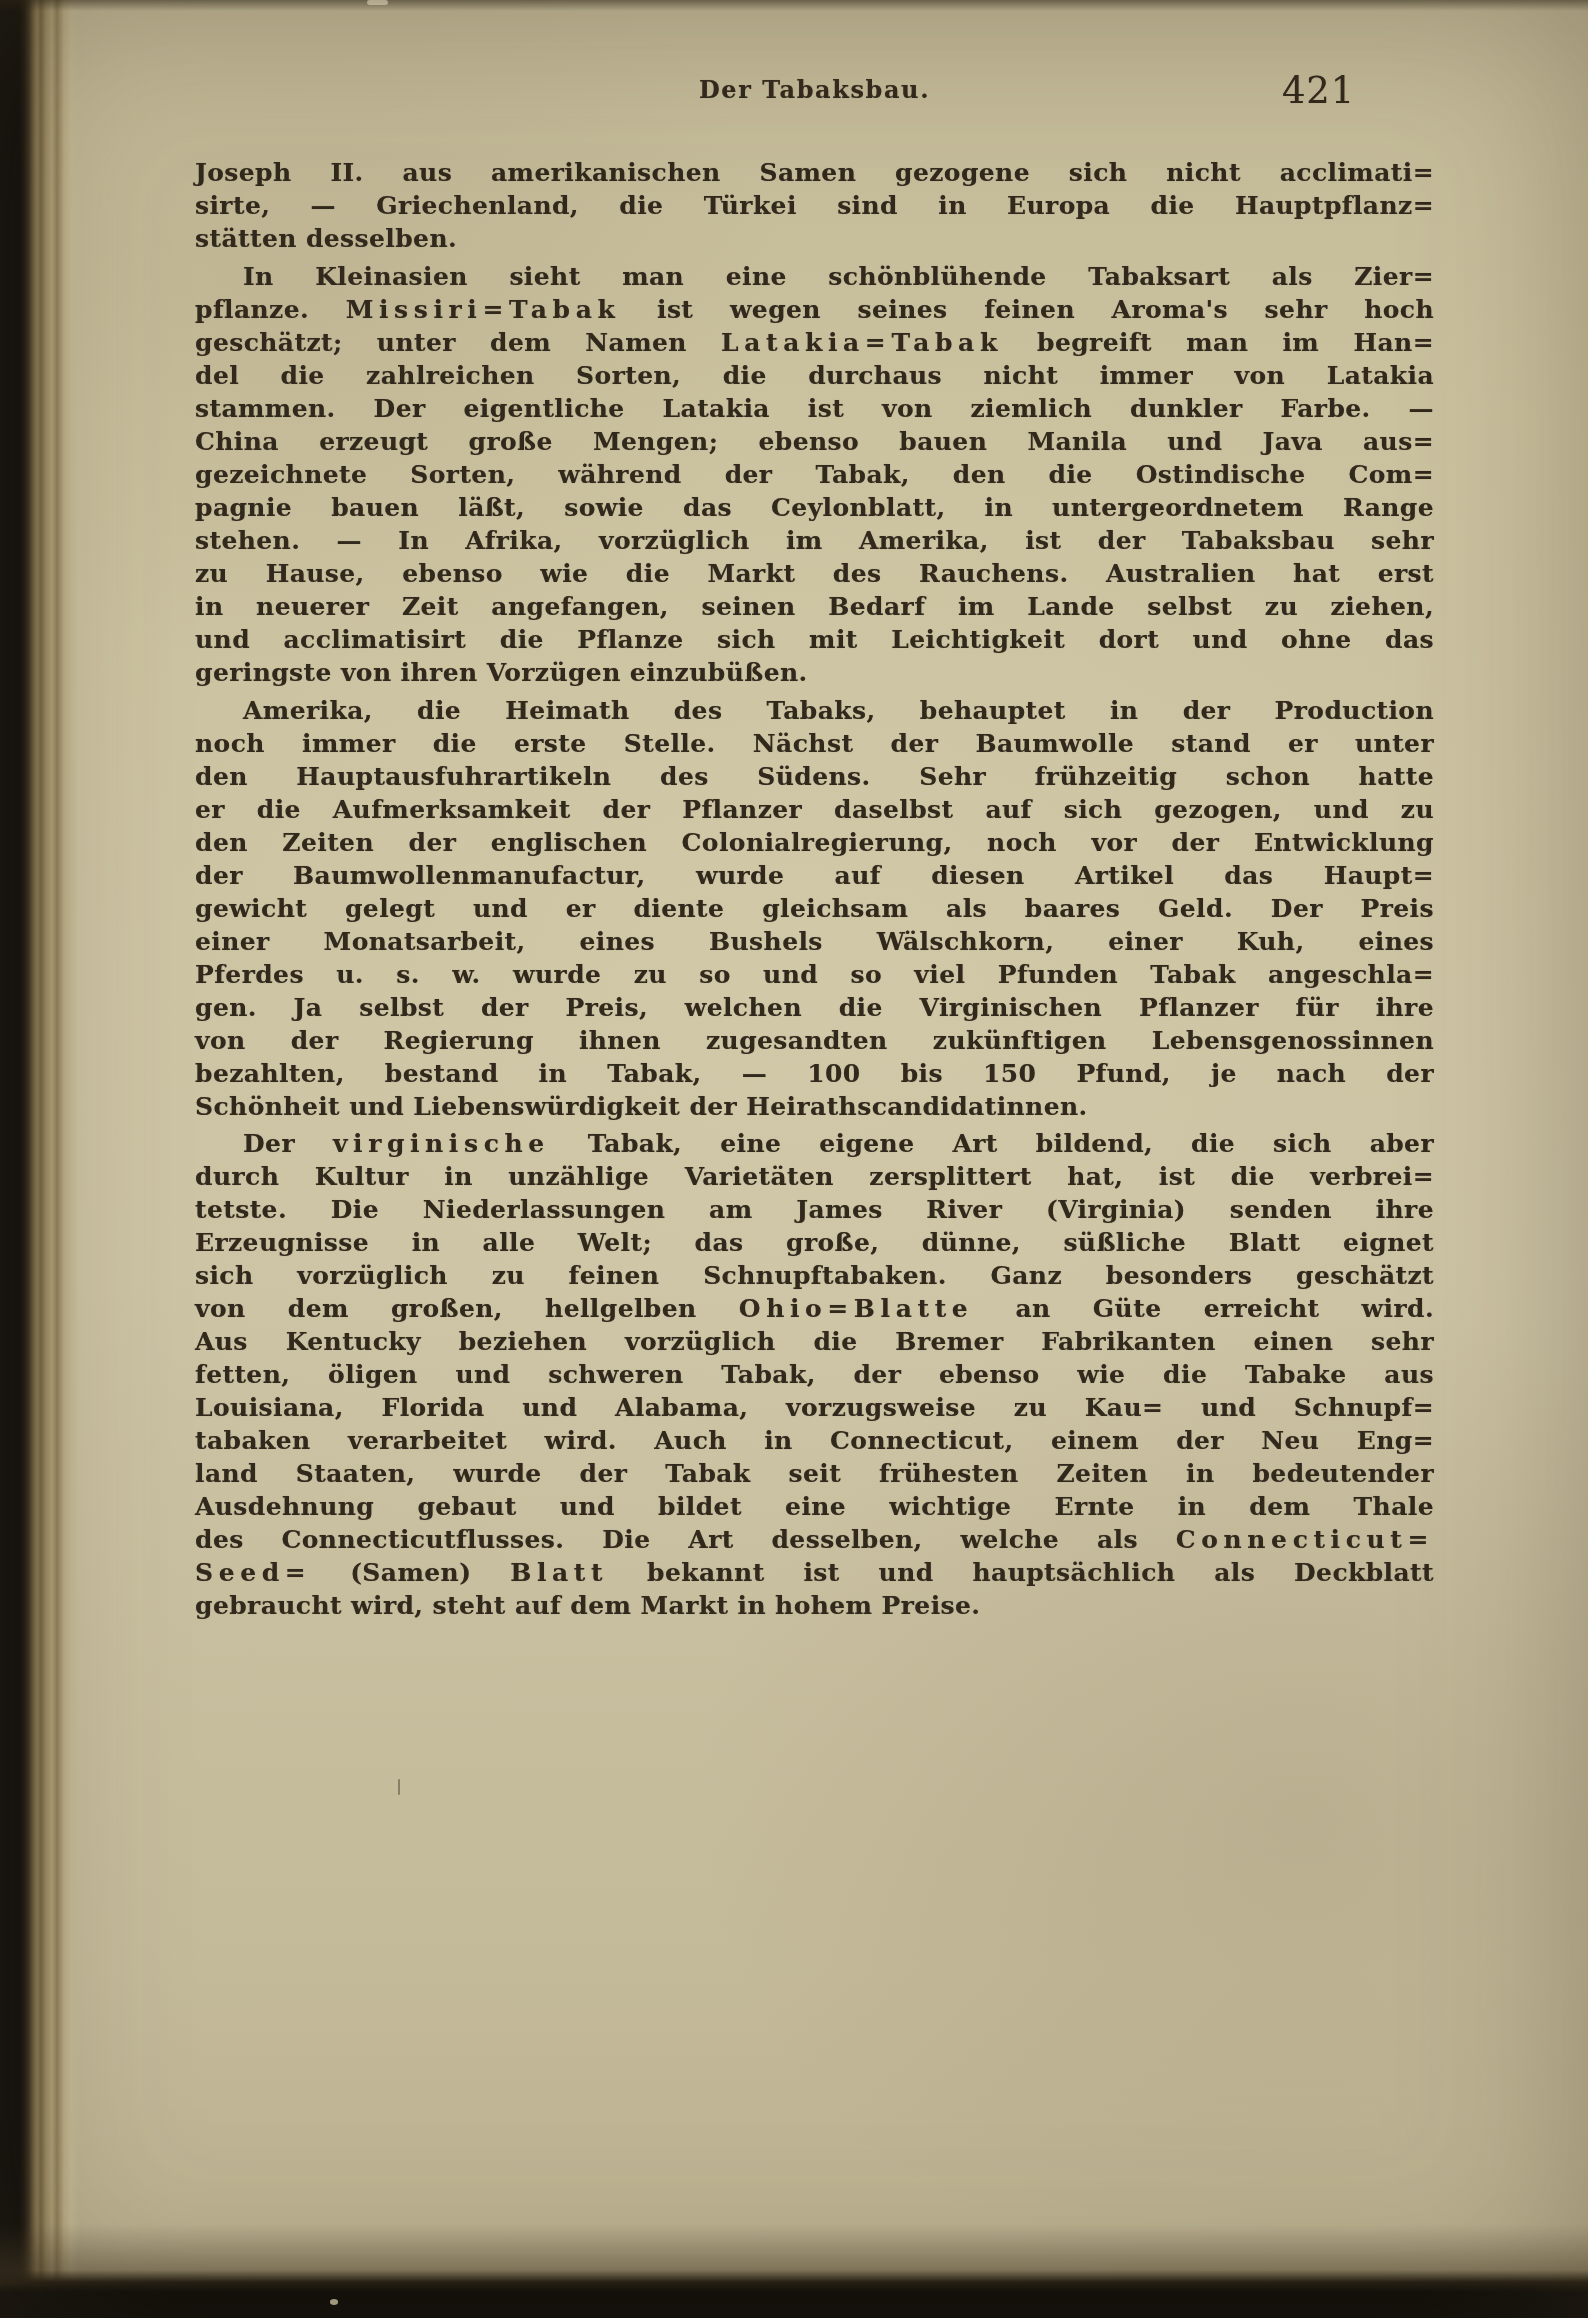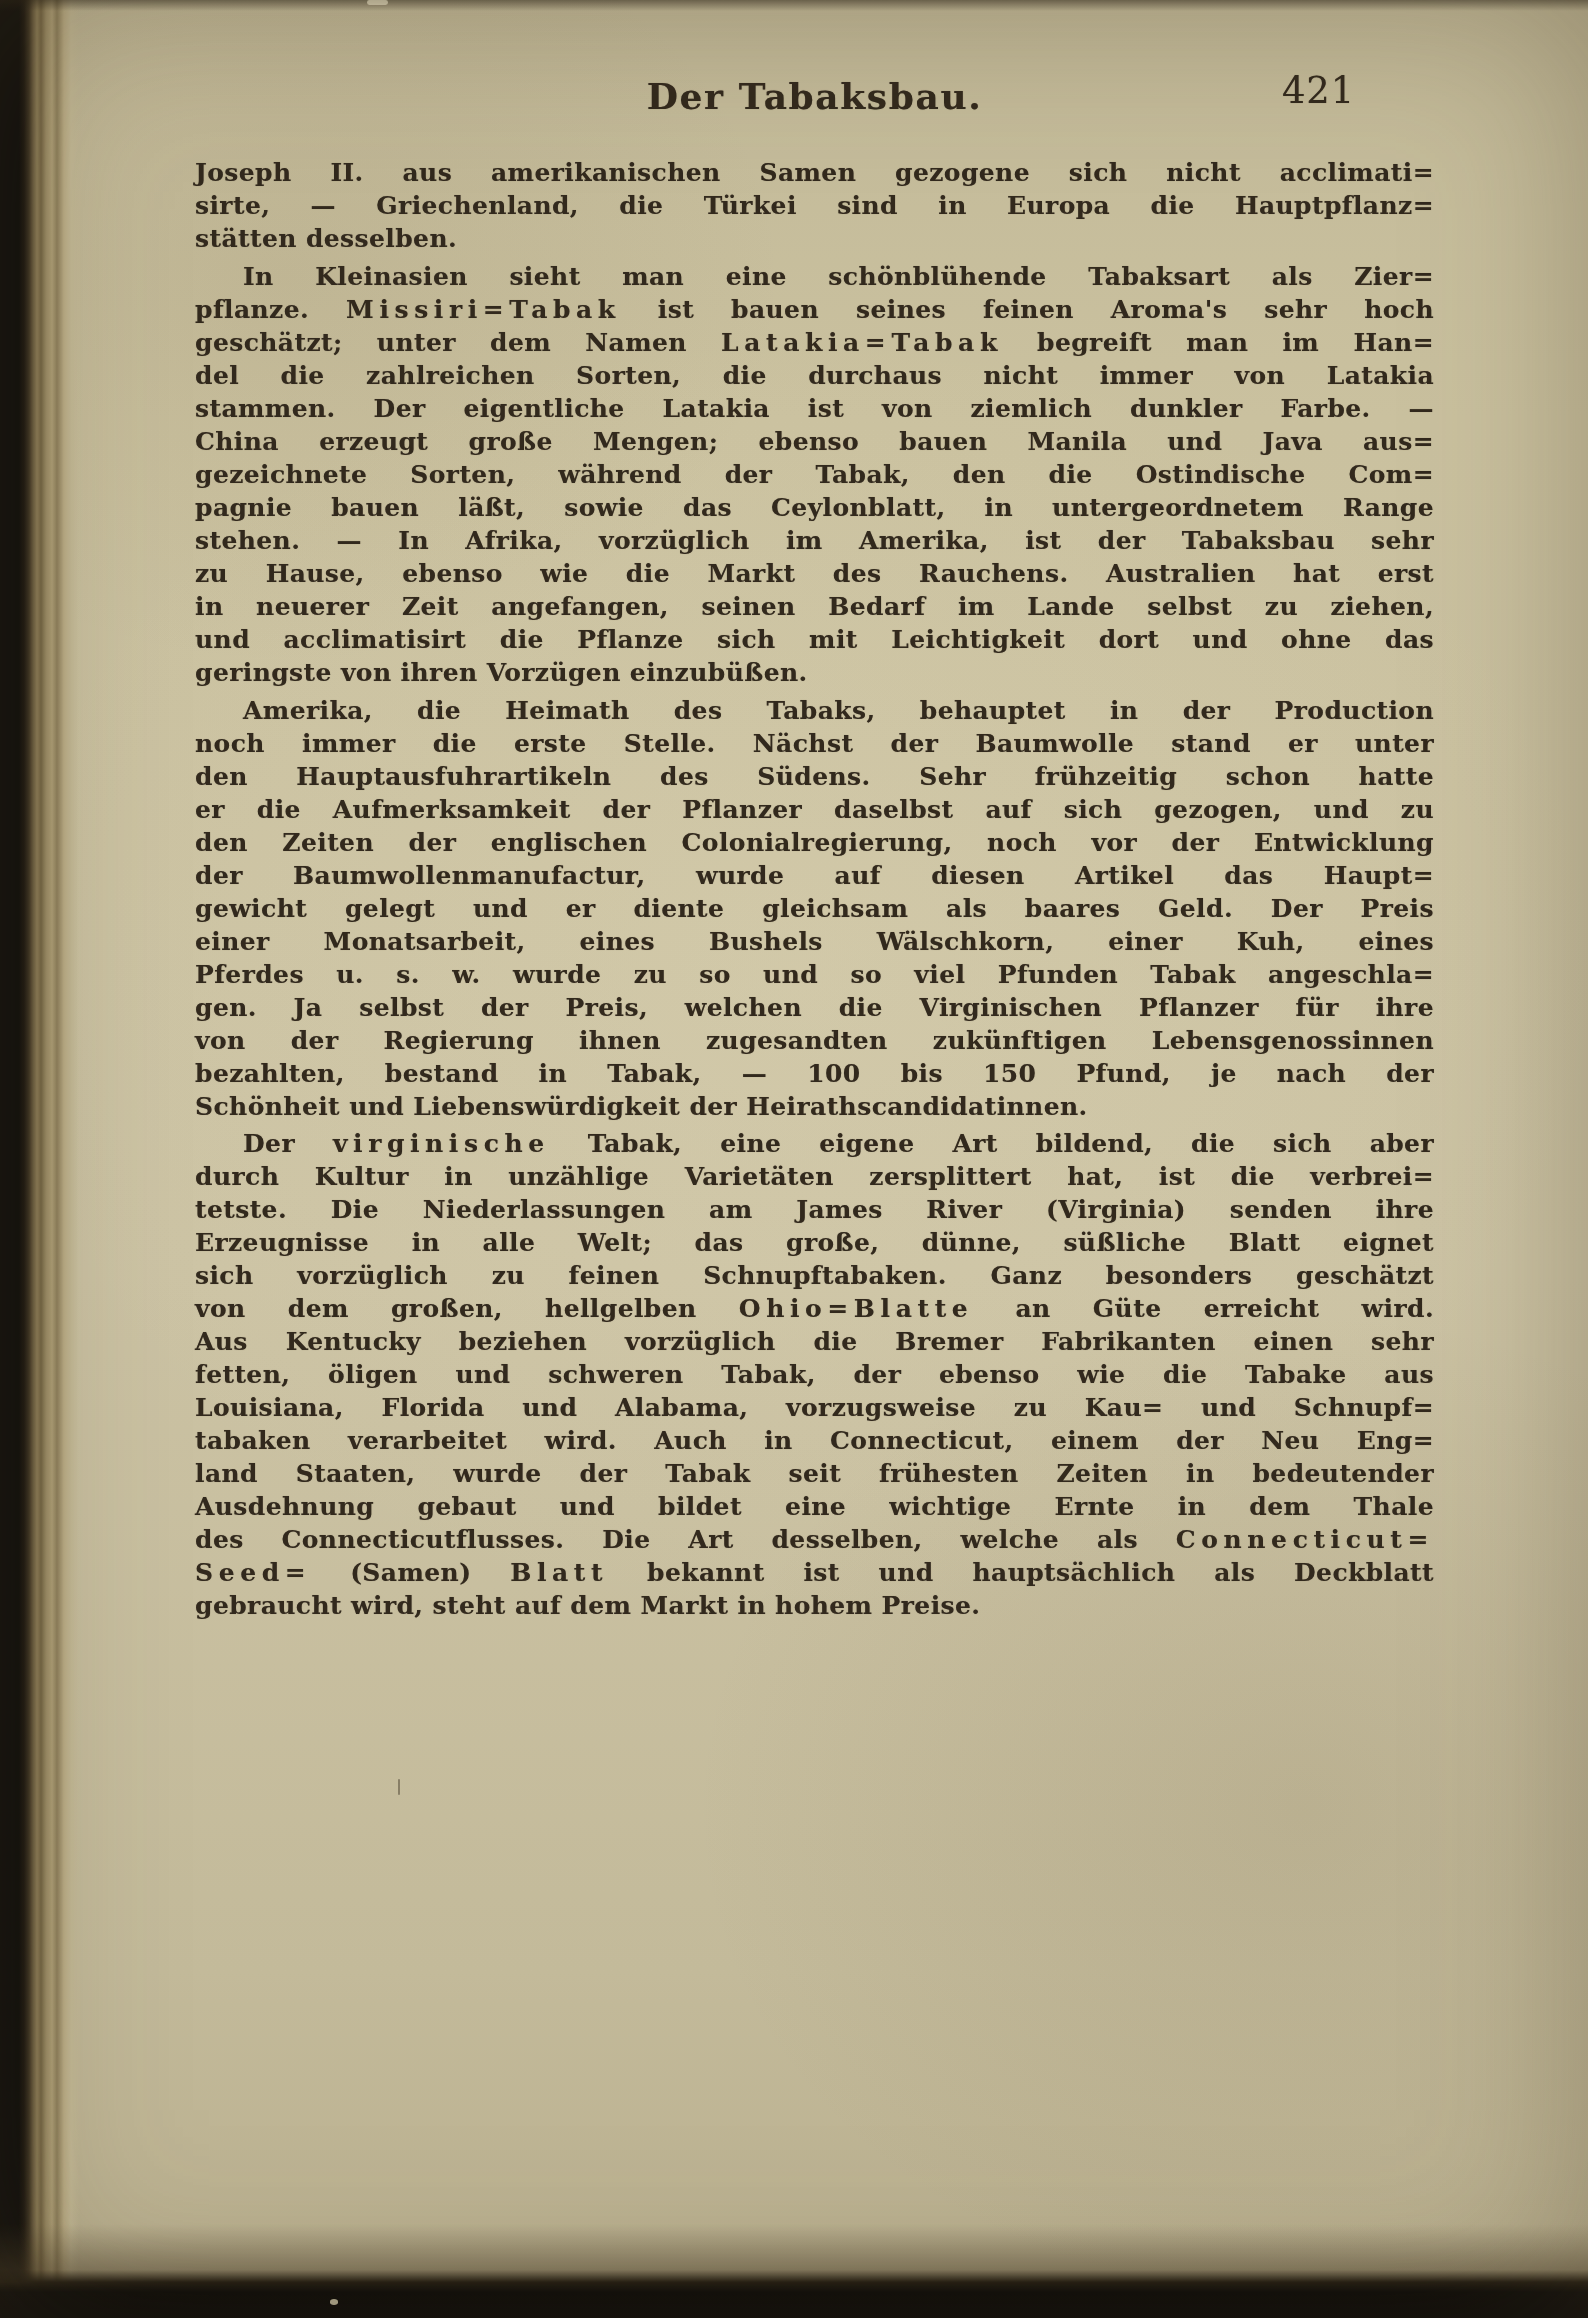--- a/index.html
+++ b/index.html
@@ -69,21 +69,21 @@
     top: 75px;
     left: 195px;
     width: 1239px;
     height: 43px;
     color: #32291d;
   }
   .header-title {
     position: absolute;
     left: 0; right: 0;
     text-align: center;
-    font-size: 36px;
+    font-size: 24px;
     font-weight: bold;
     letter-spacing: 1.6px;
     text-shadow: 0 0 0.8px rgba(50,41,29,0.45);
   }
   .page-number {
     position: absolute;
     right: 79px;
     top: -6.4px;
     font-size: 37px;
     font-weight: normal;
@@ -154,21 +154,21 @@
 </div>
 
 <div class="body-text">
     <div class="para">
       <div class="line">Joseph II. aus amerikanischen Samen gezogene sich nicht acclimati=</div>
       <div class="line">sirte, — Griechenland, die Türkei sind in Europa die Hauptpflanz=</div>
       <div class="line last">stätten desselben.</div>
     </div>
     <div class="para">
       <div class="line first">In Kleinasien sieht man eine schönblühende Tabaksart als Zier=</div>
-      <div class="line"><span>pflanze. </span><span class="sperr">Missiri=Tabak</span><span> ist bauen seines feinen Aroma's sehr hoch</span></div>
+      <div class="line"><span>pflanze. </span><span class="sperr">Missiri=Tabak</span><span> ist wegen seines feinen Aroma's sehr hoch</span></div>
       <div class="line"><span>geschätzt; unter dem Namen </span><span class="sperr">Latakia=Tabak</span><span> begreift man im Han=</span></div>
       <div class="line">del die zahlreichen Sorten, die durchaus nicht immer von Latakia</div>
       <div class="line">stammen. Der eigentliche Latakia ist von ziemlich dunkler Farbe. —</div>
       <div class="line">China erzeugt große Mengen; ebenso bauen Manila und Java aus=</div>
       <div class="line">gezeichnete Sorten, während der Tabak, den die Ostindische Com=</div>
       <div class="line">pagnie bauen läßt, sowie das Ceylonblatt, in untergeordnetem Range</div>
       <div class="line">stehen. — In Afrika, vorzüglich im Amerika, ist der Tabaksbau sehr</div>
       <div class="line">zu Hause, ebenso wie die Markt des Rauchens. Australien hat erst</div>
       <div class="line">in neuerer Zeit angefangen, seinen Bedarf im Lande selbst zu ziehen,</div>
       <div class="line">und acclimatisirt die Pflanze sich mit Leichtigkeit dort und ohne das</div>

